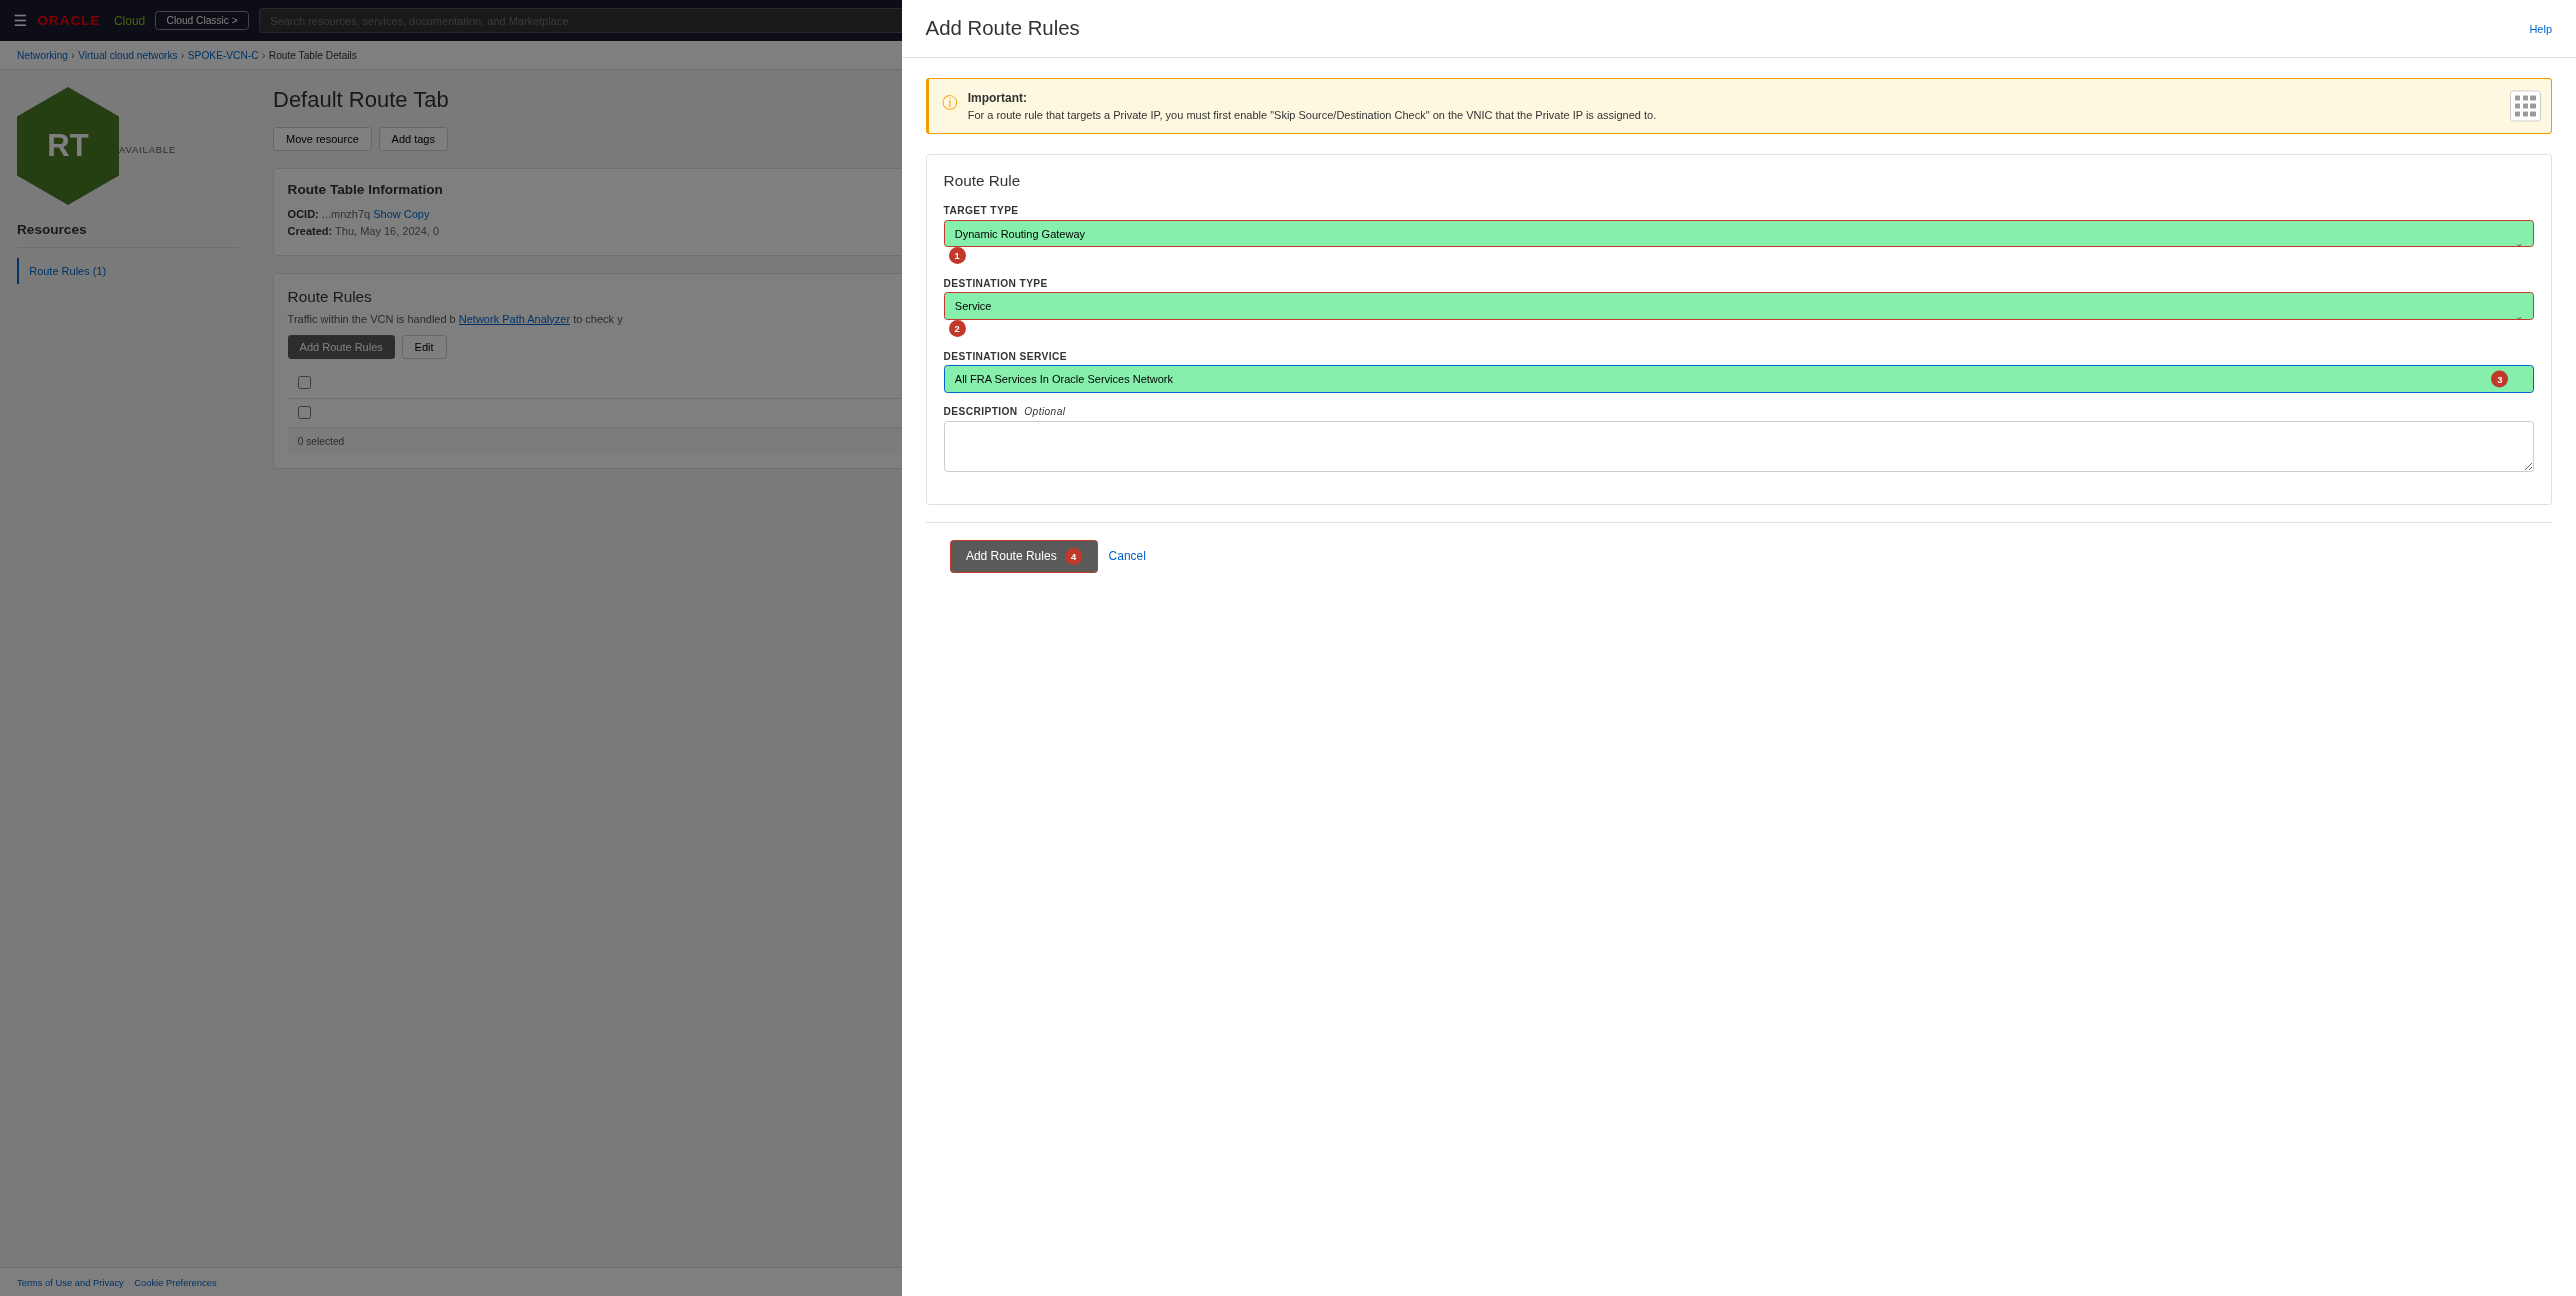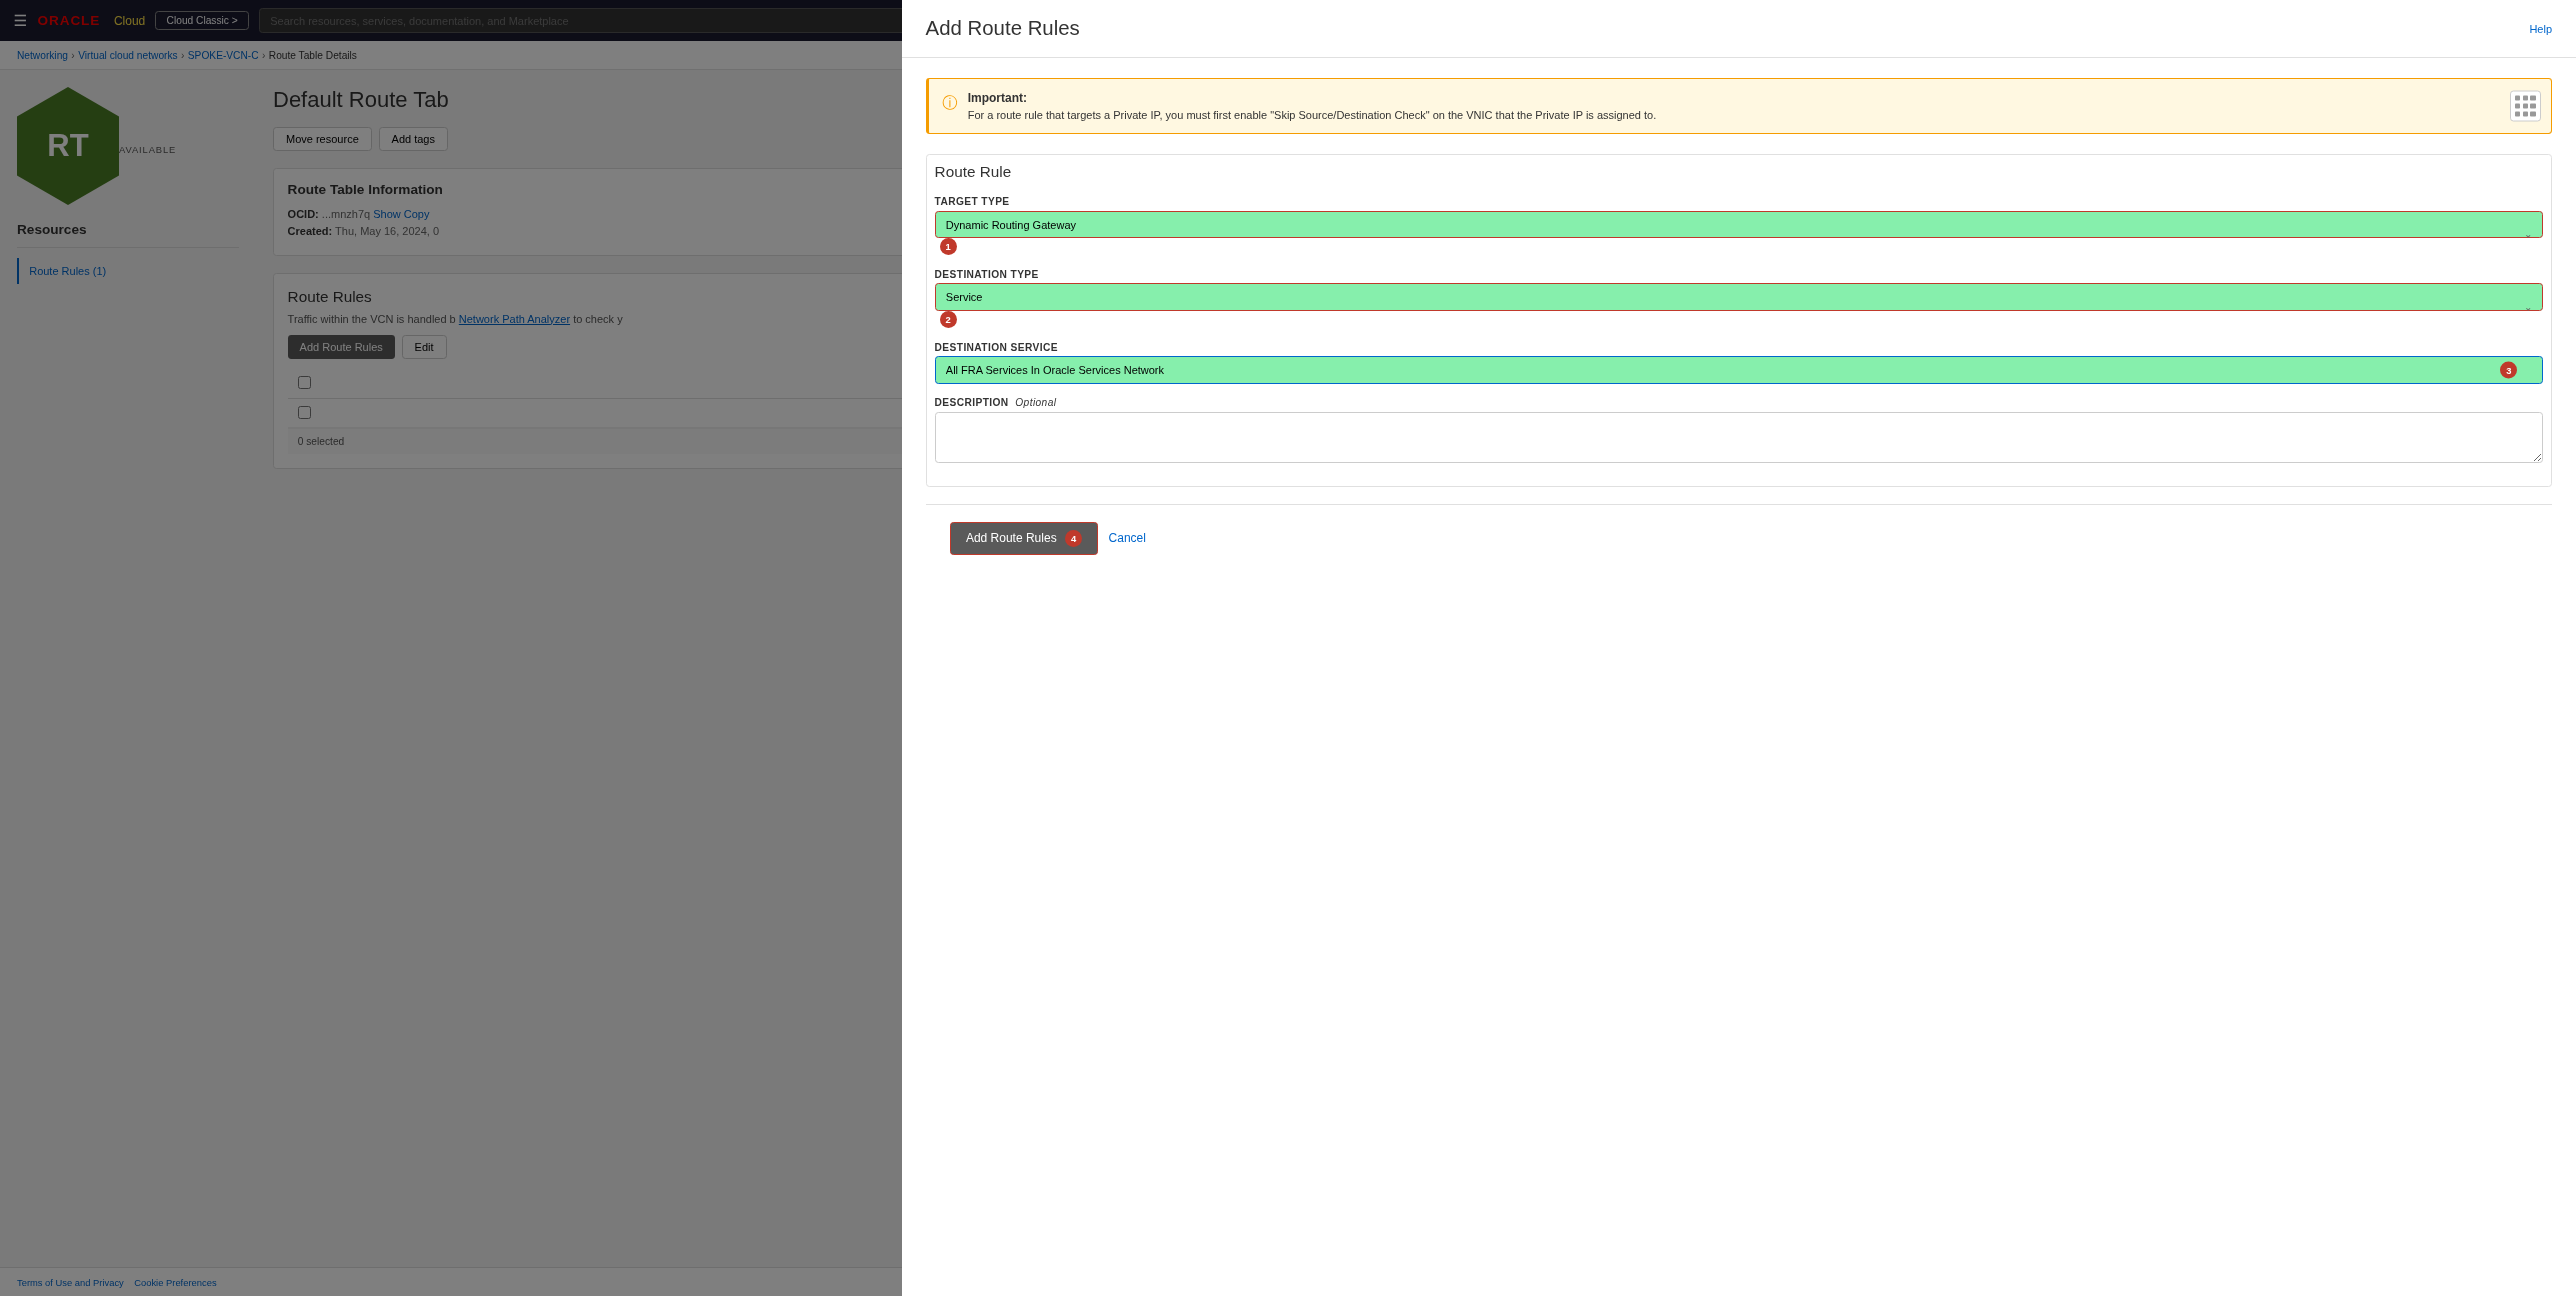--- a/index.html
+++ b/index.html
@@ -10,21 +10,21 @@
       background: #1a1a2e;
       display: flex;
       align-items: center;
       padding: 0 13.6px;
       height: 41px;
       gap: 10.2px;
     }
     .top-nav .hamburger { color: white; font-size: 15.3px; cursor: pointer; }
     .oracle-logo { color: white; font-size: 13.6px; font-weight: 300; letter-spacing: 0.9px; margin-right: 3.4px; }
     .oracle-logo span { color: #ff0000; font-weight: 700; }
-    .cloud-text { color: #fde047; font-size: 12px; text-align: right; }
+    .cloud-text { color: #84cc16; font-size: 12px; text-align: right; }
     .cloud-classic-btn {
       background: transparent;
       border: 0.9px solid #888;
       color: white;
       padding: 3.4px 10.2px;
       border-radius: 3.4px;
       font-size: 10.2px;
       cursor: pointer;
       white-space: nowrap;
     }
@@ -202,21 +202,21 @@
       display: flex;
       align-items: center;
       justify-content: center;
       background: white;
       cursor: pointer;
     }
 
     .route-rule-card {
       border: 0.9px solid #e0e0e0;
       border-radius: 3.4px;
-      padding: 8px;
+      padding: 17px;
     }
     .route-rule-title { font-size: 15.3px; font-weight: 400; margin-bottom: 15.3px; }
 
     .form-group { margin-bottom: 13.6px; }
     .form-label { font-size: 10.2px; font-weight: 600; color: #333; margin-bottom: 3.4px; display: block; text-transform: uppercase; letter-spacing: 0.4px; }
     .form-select, .form-input {
       width: 100%;
       padding: 6.8px 10.2px;
       border: 0.9px solid #ccc;
       border-radius: 3.4px;

